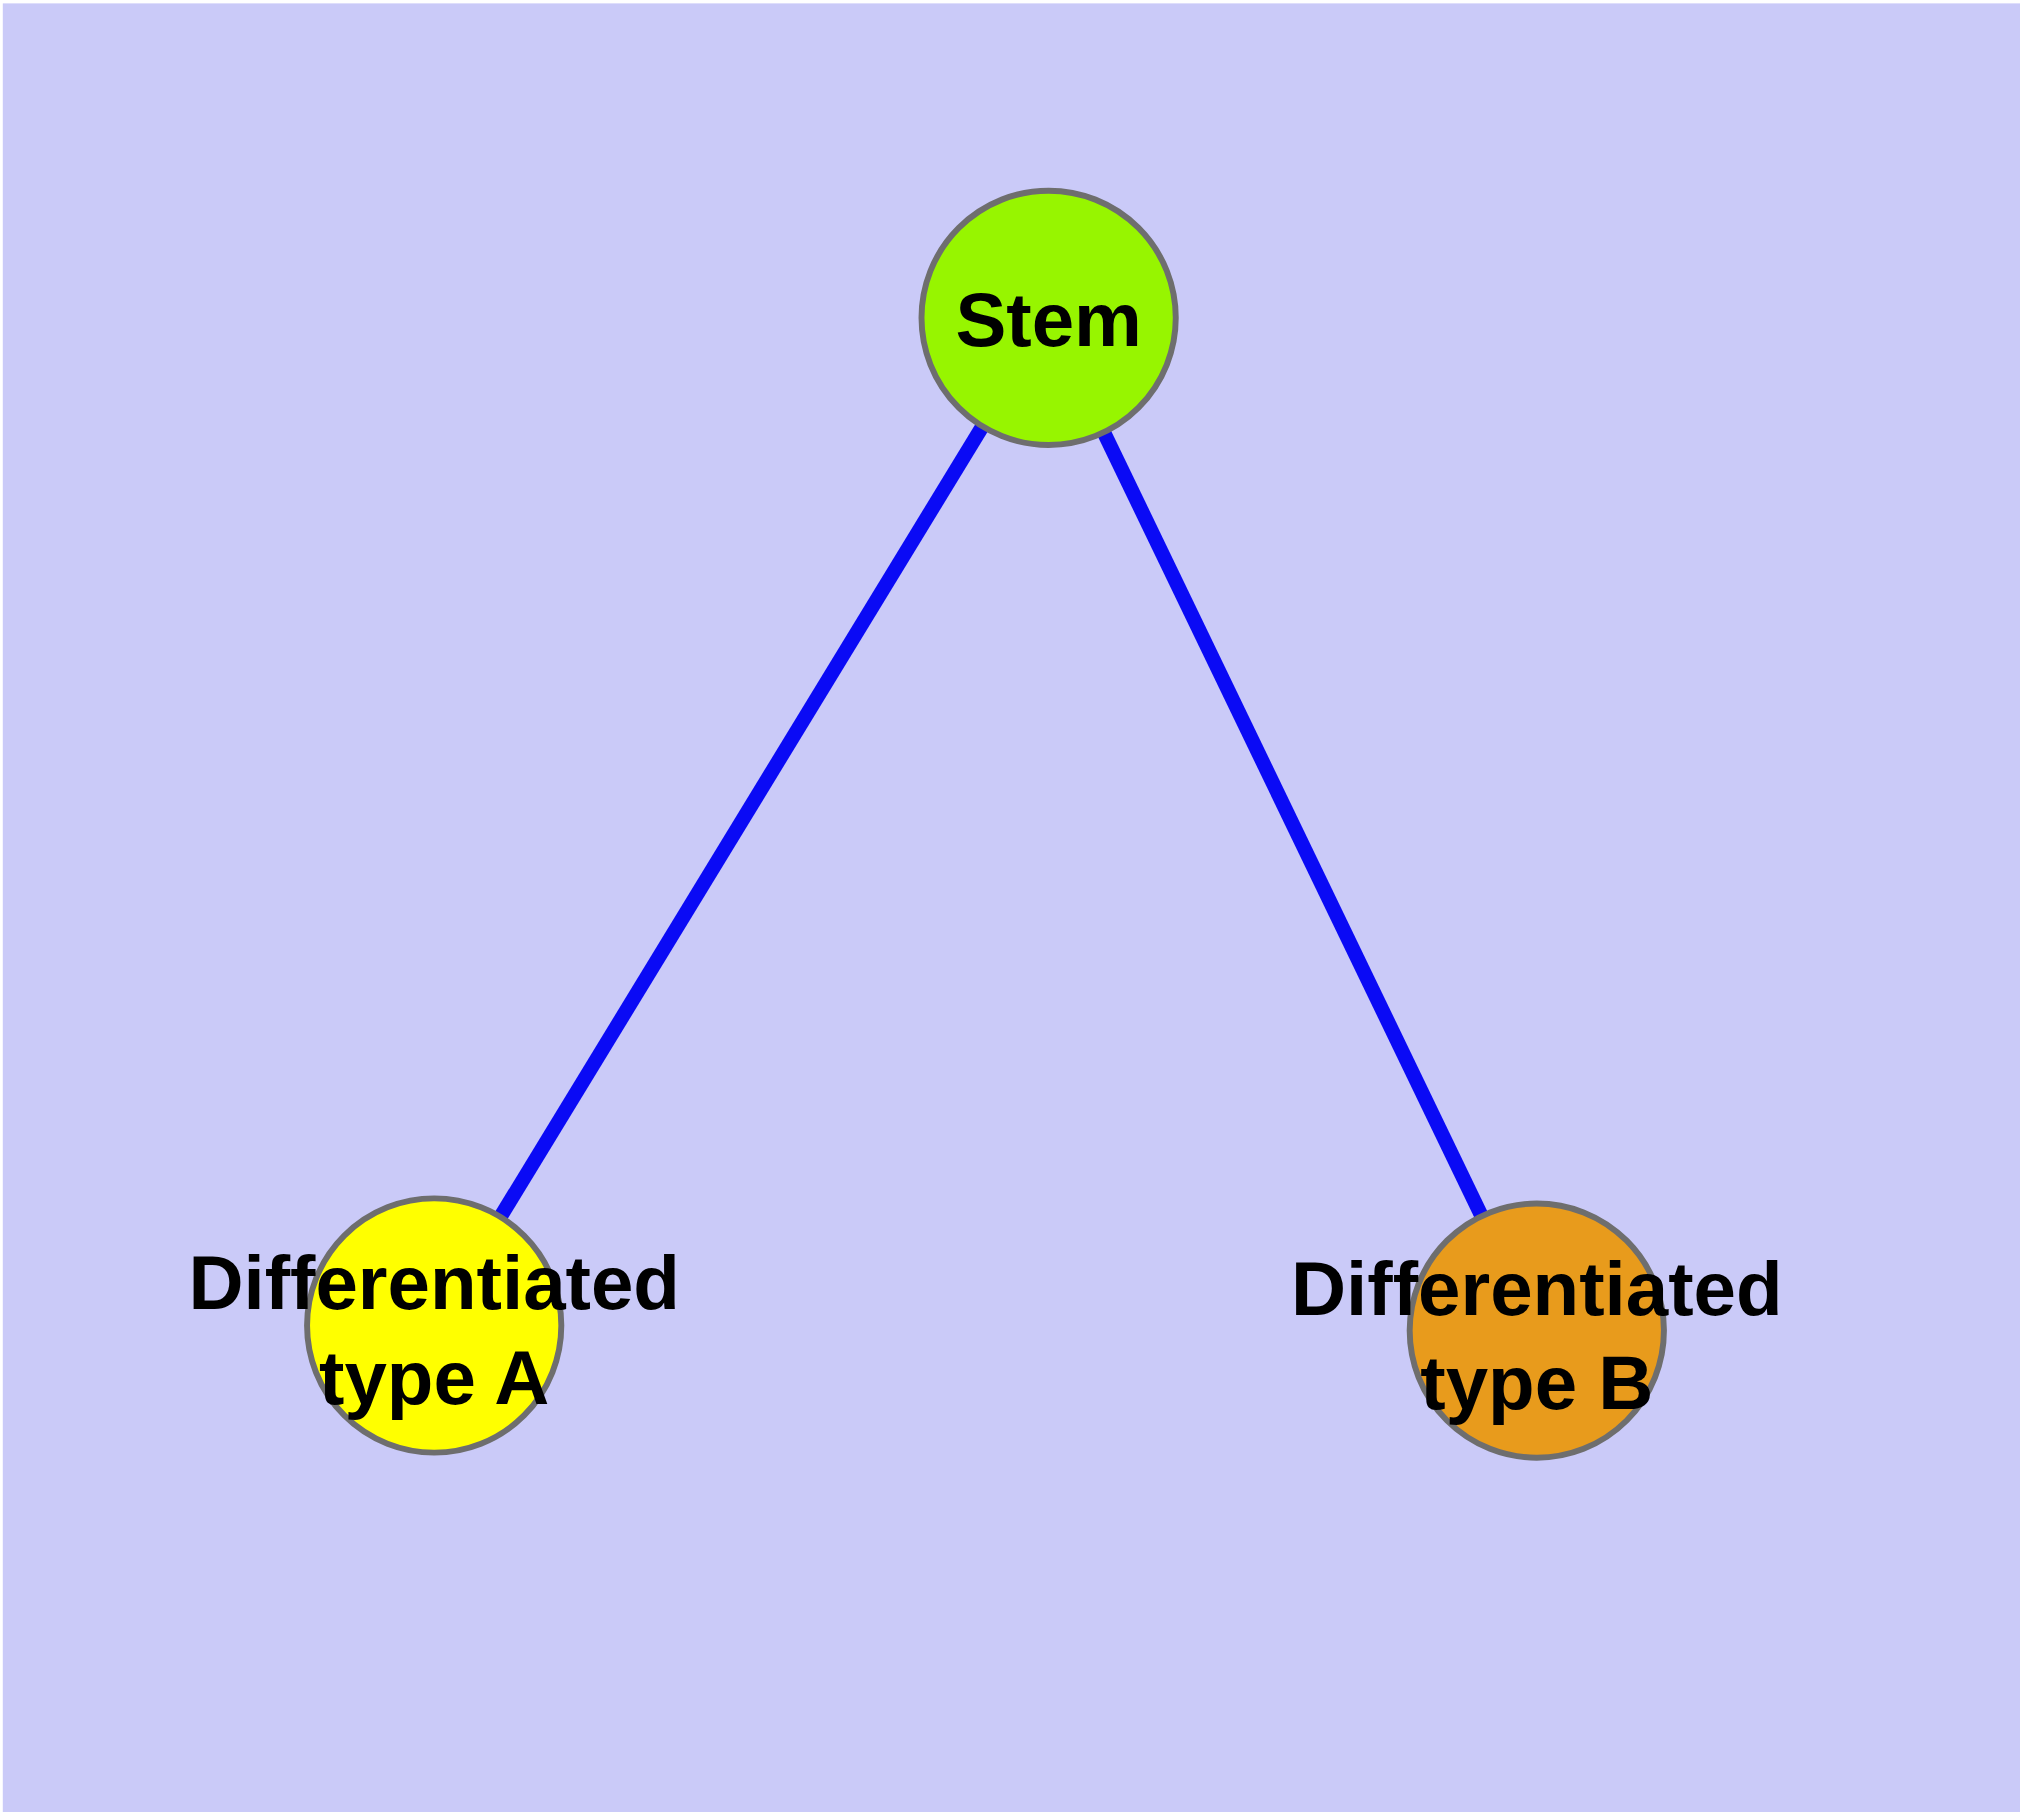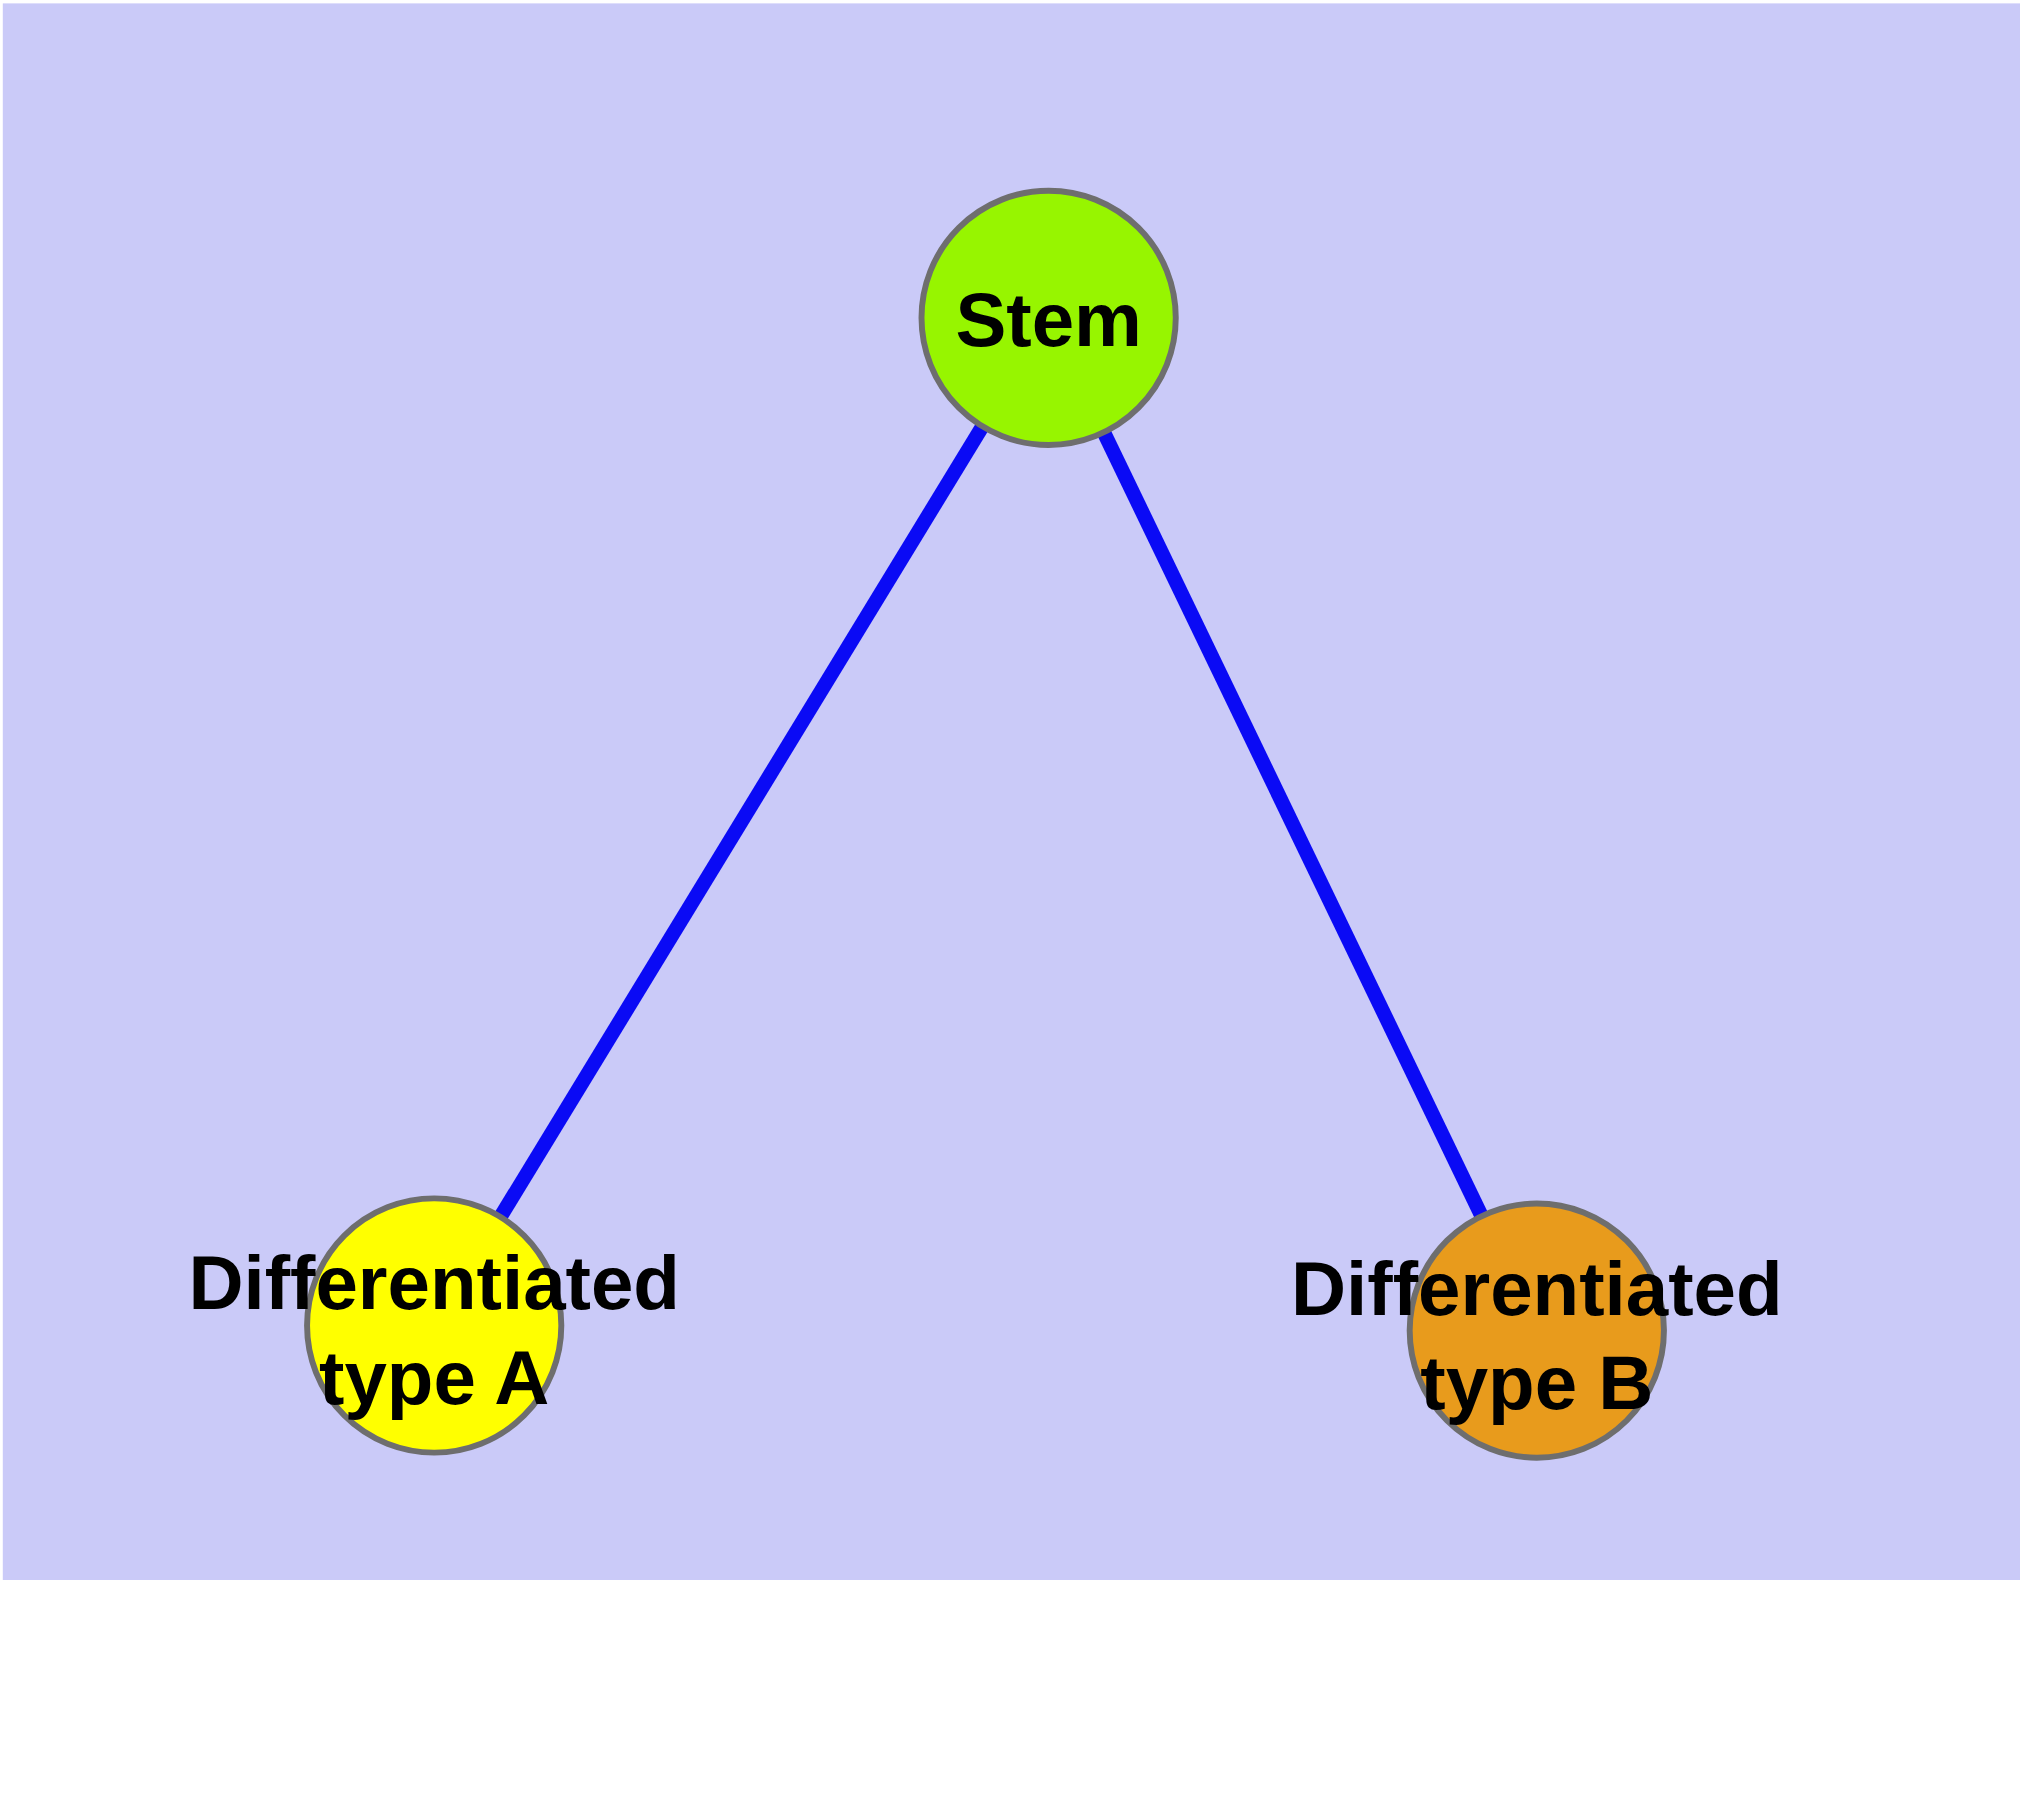--- a/index.html
+++ b/index.html
@@ -3,21 +3,21 @@
 <meta charset="utf-8">
 <style>
   html, body {
     margin: 0;
     padding: 0;
     background: #ffffff;
   }
   .stage {
     position: relative;
     width: 2021px;
-    height: 1580px;
+    height: 1812px;
     background: #ffffff;
     overflow: hidden;
   }
   svg { display: block; }
   .edge {
     stroke-width: 17px;
     stroke-linecap: butt;
   }
   .node-circle {
     stroke-width: 7px;

